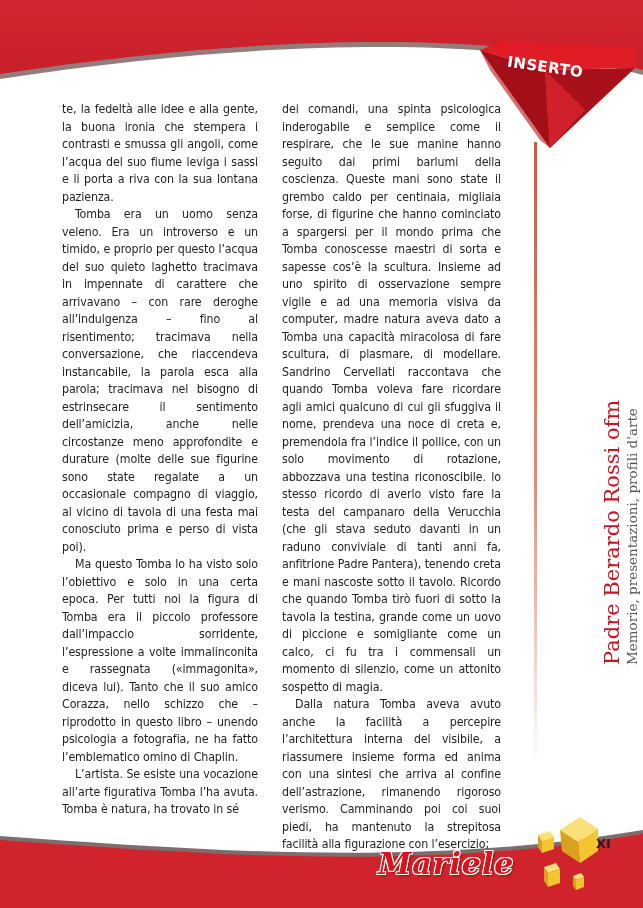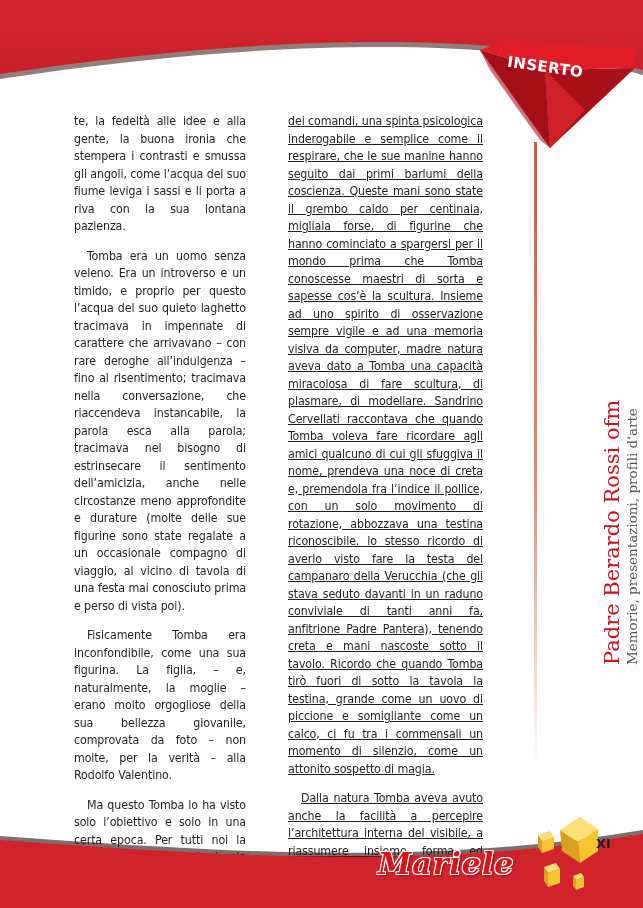--- a/index.html
+++ b/index.html
@@ -2,24 +2,24 @@
 <html><head>
 <meta charset="utf-8">
 <style>
   html, body { margin:0; padding:0; }
   body { width:643px; height:908px; position:relative; overflow:hidden; background:#ffffff;
          font-family:"DejaVu Sans Condensed","DejaVu Sans", sans-serif; }
   .header-band { position:absolute; left:0; top:0; width:643px; height:90px; }
   .footer-band { position:absolute; left:0; top:830px; width:643px; height:78px; }
   .col { position:absolute; top:101px; font-size:12.3px; line-height:17.5px; color:#1f1f1f;
          text-align:justify; letter-spacing:-0.1px; font-stretch:condensed; }
-  .col p { margin:12px; text-indent:13px; }
+  .col p { margin:0; text-indent:13px; }
   .col p.cont { text-indent:0; }
   #col-left { left:62px; width:196px; }
-  #col-right { left:276px; width:219px;text-decoration:underline; }
+  #col-right { left:282px; width:219px; }
   .insert-tab { position:absolute; left:465px; top:40px; width:170px; height:108px; }
   .insert-label { position:absolute; left:507px; top:58px; color:#fff; font-weight:bold;
                   font-family:"DejaVu Sans", sans-serif; font-size:15px; letter-spacing:0.5px;
                   transform:rotate(8deg); }
   .vline { position:absolute; left:534px; top:142px; width:3px; height:625px;
            background:linear-gradient(to bottom,#d9563e 0%,#e48b76 55%,rgba(255,255,255,0) 100%); }
   .side-title { position:absolute; left:600px; top:665px; transform-origin:0 0; transform:rotate(-90deg);
                 white-space:nowrap; font-family:"DejaVu Serif", serif; }
   .side-title .t1 { font-size:21px; color:#c8141e; display:block; line-height:24px; }
   .side-title .t2 { font-size:13.5px; color:#555; display:block; line-height:16px; }
@@ -51,21 +51,20 @@
   <polygon points="15,10 80,30 85,108 75,100 25,30" fill="#b3121b" opacity="0.6"></polygon>
   <polygon points="80,30 85,108 120,70" fill="#d0202a"></polygon>
 </svg>
 <div class="insert-label">INSERTO</div>
 
 <div class="vline"></div>
 
 <div class="col" id="col-left">
   <p class="cont">te, la fedeltà alle idee e alla gente, la buona ironia che stempera i contrasti e smussa gli angoli, come l’acqua del suo fiume leviga i sassi e li porta a riva con la sua lontana pazienza.</p>
   <p>Tomba era un uomo senza veleno. Era un introverso e un timido, e proprio per questo l’acqua del suo quieto laghetto tracimava in impennate di carattere che arrivavano – con rare deroghe all’indulgenza – fino al risentimento; tracimava nella conversazione, che riaccendeva instancabile, la parola esca alla parola; tracimava nel bisogno di estrinsecare il sentimento dell’amicizia, anche nelle circostanze meno approfondite e durature (molte delle sue figurine sono state regalate a un occasionale compagno di viaggio, al vicino di tavola di una festa mai conosciuto prima e perso di vista poi).</p>
-  <p>Fisicamente Tomba era inconfondibile, come una sua figurina. La figlia, – e, naturalmente, la moglie – erano molto orgogliose della sua bellezza giovanile, comprovata da foto – non molte, per la verità – alla Rodolfo Valentino.</p>
   <p>Ma questo Tomba lo ha visto solo l’obiettivo e solo in una certa epoca. Per tutti noi la figura di Tomba era il piccolo professore dall’impaccio sorridente, l’espressione a volte immalinconita e rassegnata («immagonita», diceva lui). Tanto che il suo amico Corazza, nello schizzo che – riprodotto in questo libro – unendo psicologia a fotografia, ne ha fatto l’emblematico omino di Chaplin.</p>
   <p>L’artista. Se esiste una vocazione all’arte figurativa Tomba l’ha avuta. Tomba è natura, ha trovato in sé</p>
 </div>
 
 <div class="col" id="col-right">
   <p class="cont">dei comandi, una spinta psicologica inderogabile e semplice come il respirare, che le sue manine hanno seguito dai primi barlumi della coscienza. Queste mani sono state il grembo caldo per centinaia, migliaia forse, di figurine che hanno cominciato a spargersi per il mondo prima che Tomba conoscesse maestri di sorta e sapesse cos’è la scultura. Insieme ad uno spirito di osservazione sempre vigile e ad una memoria visiva da computer, madre natura aveva dato a Tomba una capacità miracolosa di fare scultura, di plasmare, di modellare. Sandrino Cervellati raccontava che quando Tomba voleva fare ricordare agli amici qualcuno di cui gli sfuggiva il nome, prendeva una noce di creta e, premendola fra l’indice il pollice, con un solo movimento di rotazione, abbozzava una testina riconoscibile. lo stesso ricordo di averlo visto fare la testa del campanaro della Verucchia (che gli stava seduto davanti in un raduno conviviale di tanti anni fa, anfitrione Padre Pantera), tenendo creta e mani nascoste sotto il tavolo. Ricordo che quando Tomba tirò fuori di sotto la tavola la testina, grande come un uovo di piccione e somigliante come un calco, ci fu tra i commensali un momento di silenzio, come un attonito sospetto di magia.</p>
   <p>Dalla natura Tomba aveva avuto anche la facilità a percepire l’architettura interna del visibile, a riassumere insieme forma ed anima con una sintesi che arriva al confine dell’astrazione, rimanendo rigoroso verismo. Camminando poi coi suoi piedi, ha mantenuto la strepitosa facilità alla figurazione con l’esercizio;</p>
 </div>
 
 <div class="side-title">

